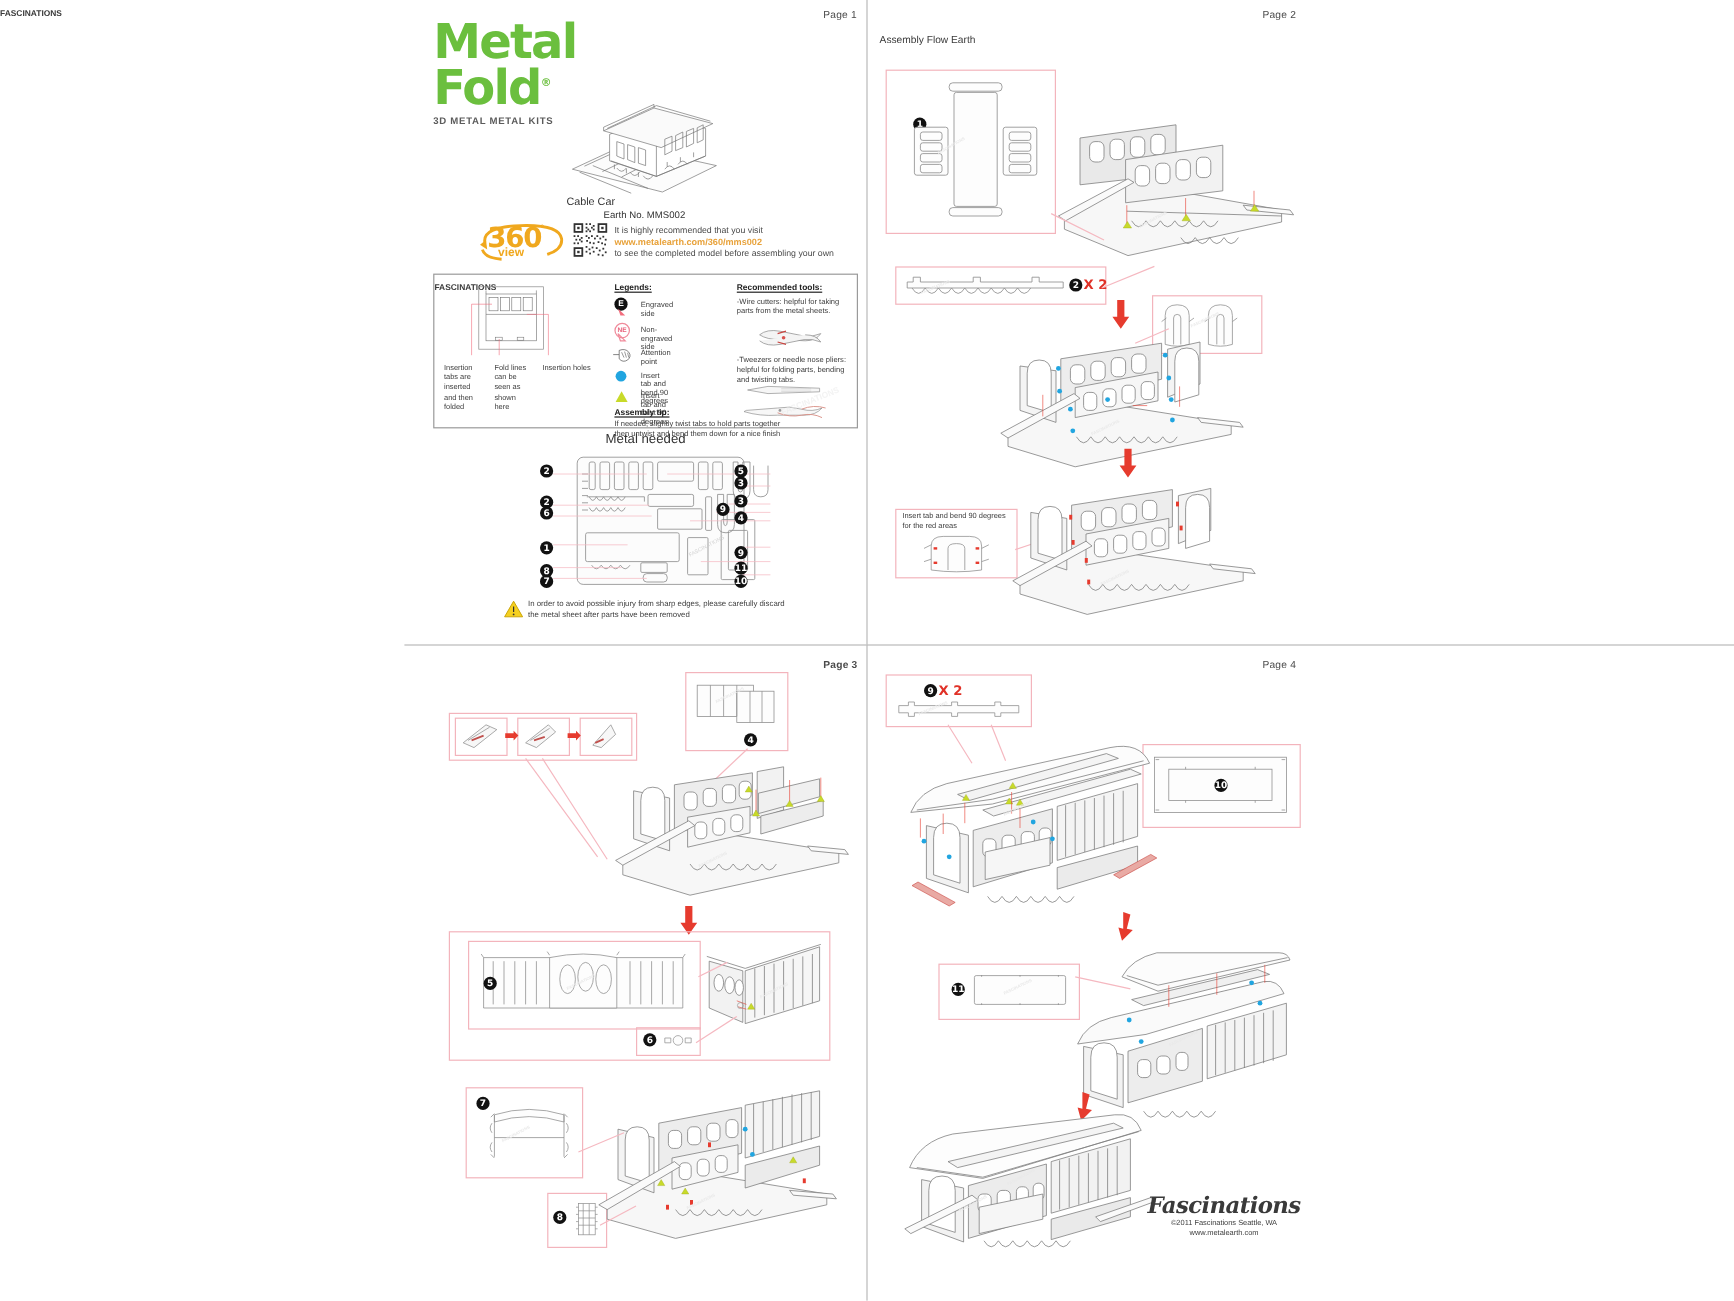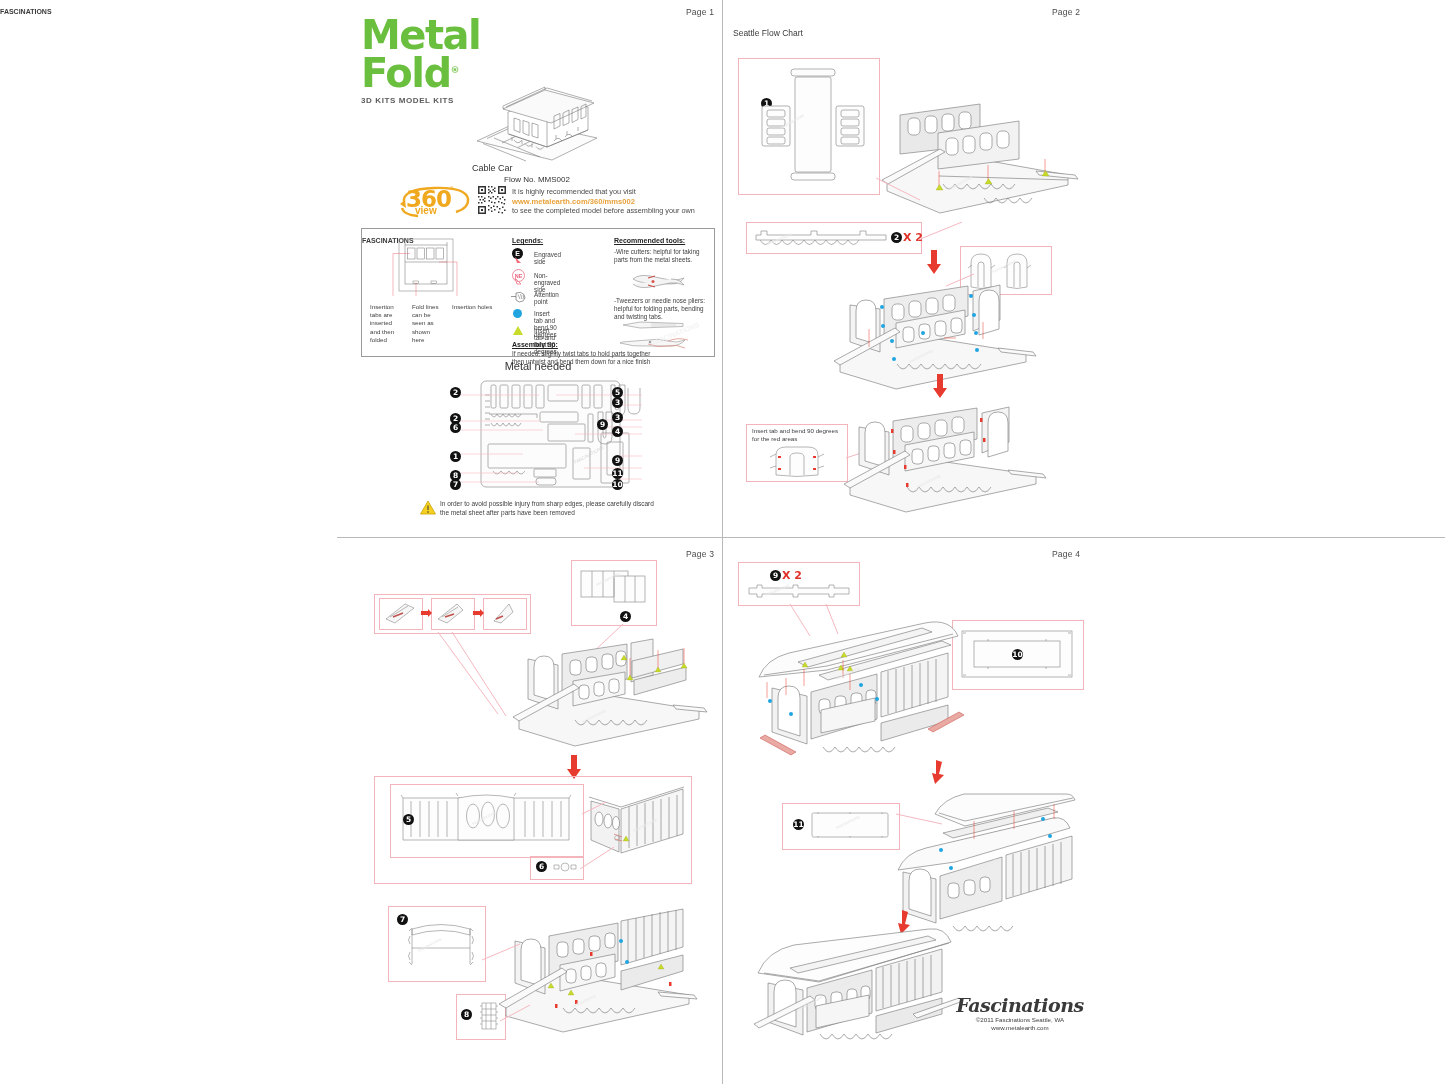--- a/index.html
+++ b/index.html
@@ -83,30 +83,30 @@
 
   
   <div class="divider-v" style="left:722px;top:0;height:537px;"></div>
   <div class="divider-v" style="left:722px;top:537px;height:547px;"></div>
   <div class="divider-h" style="left:337px;top:537px;width:385px;"></div>
   <div class="divider-h" style="left:722px;top:537px;width:723px;"></div>
 
   
   <div class="page-label" style="left:686px;top:7px;">Page 1</div>
   <div class="page-label" style="left:1052px;top:7px;">Page 2</div>
-  <div class="page-label" style="left:686px;top:549px;">Page 3</div>
+  <div class="page-label" style="left:686px;top:549px;font-weight:bold;">Page 3</div>
   <div class="page-label" style="left:1052px;top:549px;">Page 4</div>
 
   
   <div class="brand">
     <div class="w">Metal</div>
     <div class="w">
       <span>Fold</span><span class="reg">®</span>
     </div>
-    <div class="tag">3D KITS MODEL KITS</div>
+    <div class="tag">3D METAL METAL KITS</div>
   </div>
 
   
   <svg style="position:absolute;left:472px;top:78px;" width="130" height="85" viewBox="0 0 260 170">
     <g fill="none" stroke="#6e6e6e" stroke-width="1.1">
 
       <path d="M10 126 L96 86 L250 120 L160 164 Z" fill="#fcfcfc"></path>
       <path d="M30 121 L104 87 M60 130 L132 95 M92 139 L160 104"></path>
       <path d="M22 131 L108 166 M44 120 L136 158"></path>
 
@@ -129,21 +129,21 @@
       <path d="M74 112 L150 138 L232 104"></path>
       <path d="M80 118 L80 126 M100 125 L100 133 M120 131 L120 139"></path>
       <path d="M168 114 L168 122 M190 106 L190 114 M212 98 L212 106"></path>
 
       <path d="M84 124 q8 11 16 0 M106 131 q8 11 16 0 M128 137 q8 11 16 0"></path>
       <path d="M164 126 q8 -11 16 0 M186 118 q8 -11 16 0"></path>
     </g>
   </svg>
 
   <div class="model-title" style="left:472px;top:163px;width:130px;">Cable Car</div>
-  <div class="model-item" style="left:472px;top:175px;width:130px;">Flow  No.  MMS002</div>
+  <div class="model-item" style="left:472px;top:175px;width:130px;">Earth  No.  MMS002</div>
 
   
   <div class="badge360">
     <svg width="72" height="34">
       <path d="M6 18 q-2 -13 30 -14 q32 -1 34 11 q1 9 -12 13" fill="none" stroke="#f0a81e" stroke-width="2.4"></path>
       <path d="M4 24 q2 7 16 8" fill="none" stroke="#f0a81e" stroke-width="2.4"></path>
       <path d="M2 20 l5 -4 l1 8 z" fill="#f0a81e"></path>
     </svg>
     <div class="num">360</div>
     <div class="deg">°</div>
@@ -385,21 +385,21 @@
   <div class="cnum" style="left:612px;top:479px;">10</div>
 
   <svg style="position:absolute;left:420px;top:500px;" width="16" height="15" viewBox="0 0 32 30">
     <path d="M16 2 L31 28 L1 28 Z" fill="#f5d020" stroke="#c9a200" stroke-width="1.6"></path>
     <path d="M16 11 L16 20" stroke="#333" stroke-width="2"></path>
       <circle cx="16" cy="24" r="1.5" fill="#333"></circle>
   </svg>
   <div class="warn-txt" style="left:440px;top:500px;width:222px;">In order to avoid possible injury from sharp edges, please carefully discard the metal sheet after parts have been removed</div>
 
   
-  <div class="flowtitle" style="left:733px;top:28px;">Seattle Flow Chart</div>
+  <div class="flowtitle" style="left:733px;top:28px;">Assembly Flow Earth</div>
 
   
   <div class="redbox" style="left:738px;top:58px;width:140px;height:135px;"></div>
   <div class="cnum" style="left:761px;top:98px;">1</div>
   <svg style="position:absolute;left:752px;top:64px;" width="120" height="122" viewBox="0 0 240 244">
     <g fill="#fdfdfd" stroke="#8f8f8f" stroke-width="1.4">
       <rect x="86" y="26" width="72" height="190" rx="4"></rect>
       <rect x="78" y="10" width="88" height="14" rx="6"></rect>
       <rect x="78" y="218" width="88" height="14" rx="6"></rect>
       <rect x="20" y="84" width="56" height="80" rx="4"></rect>

